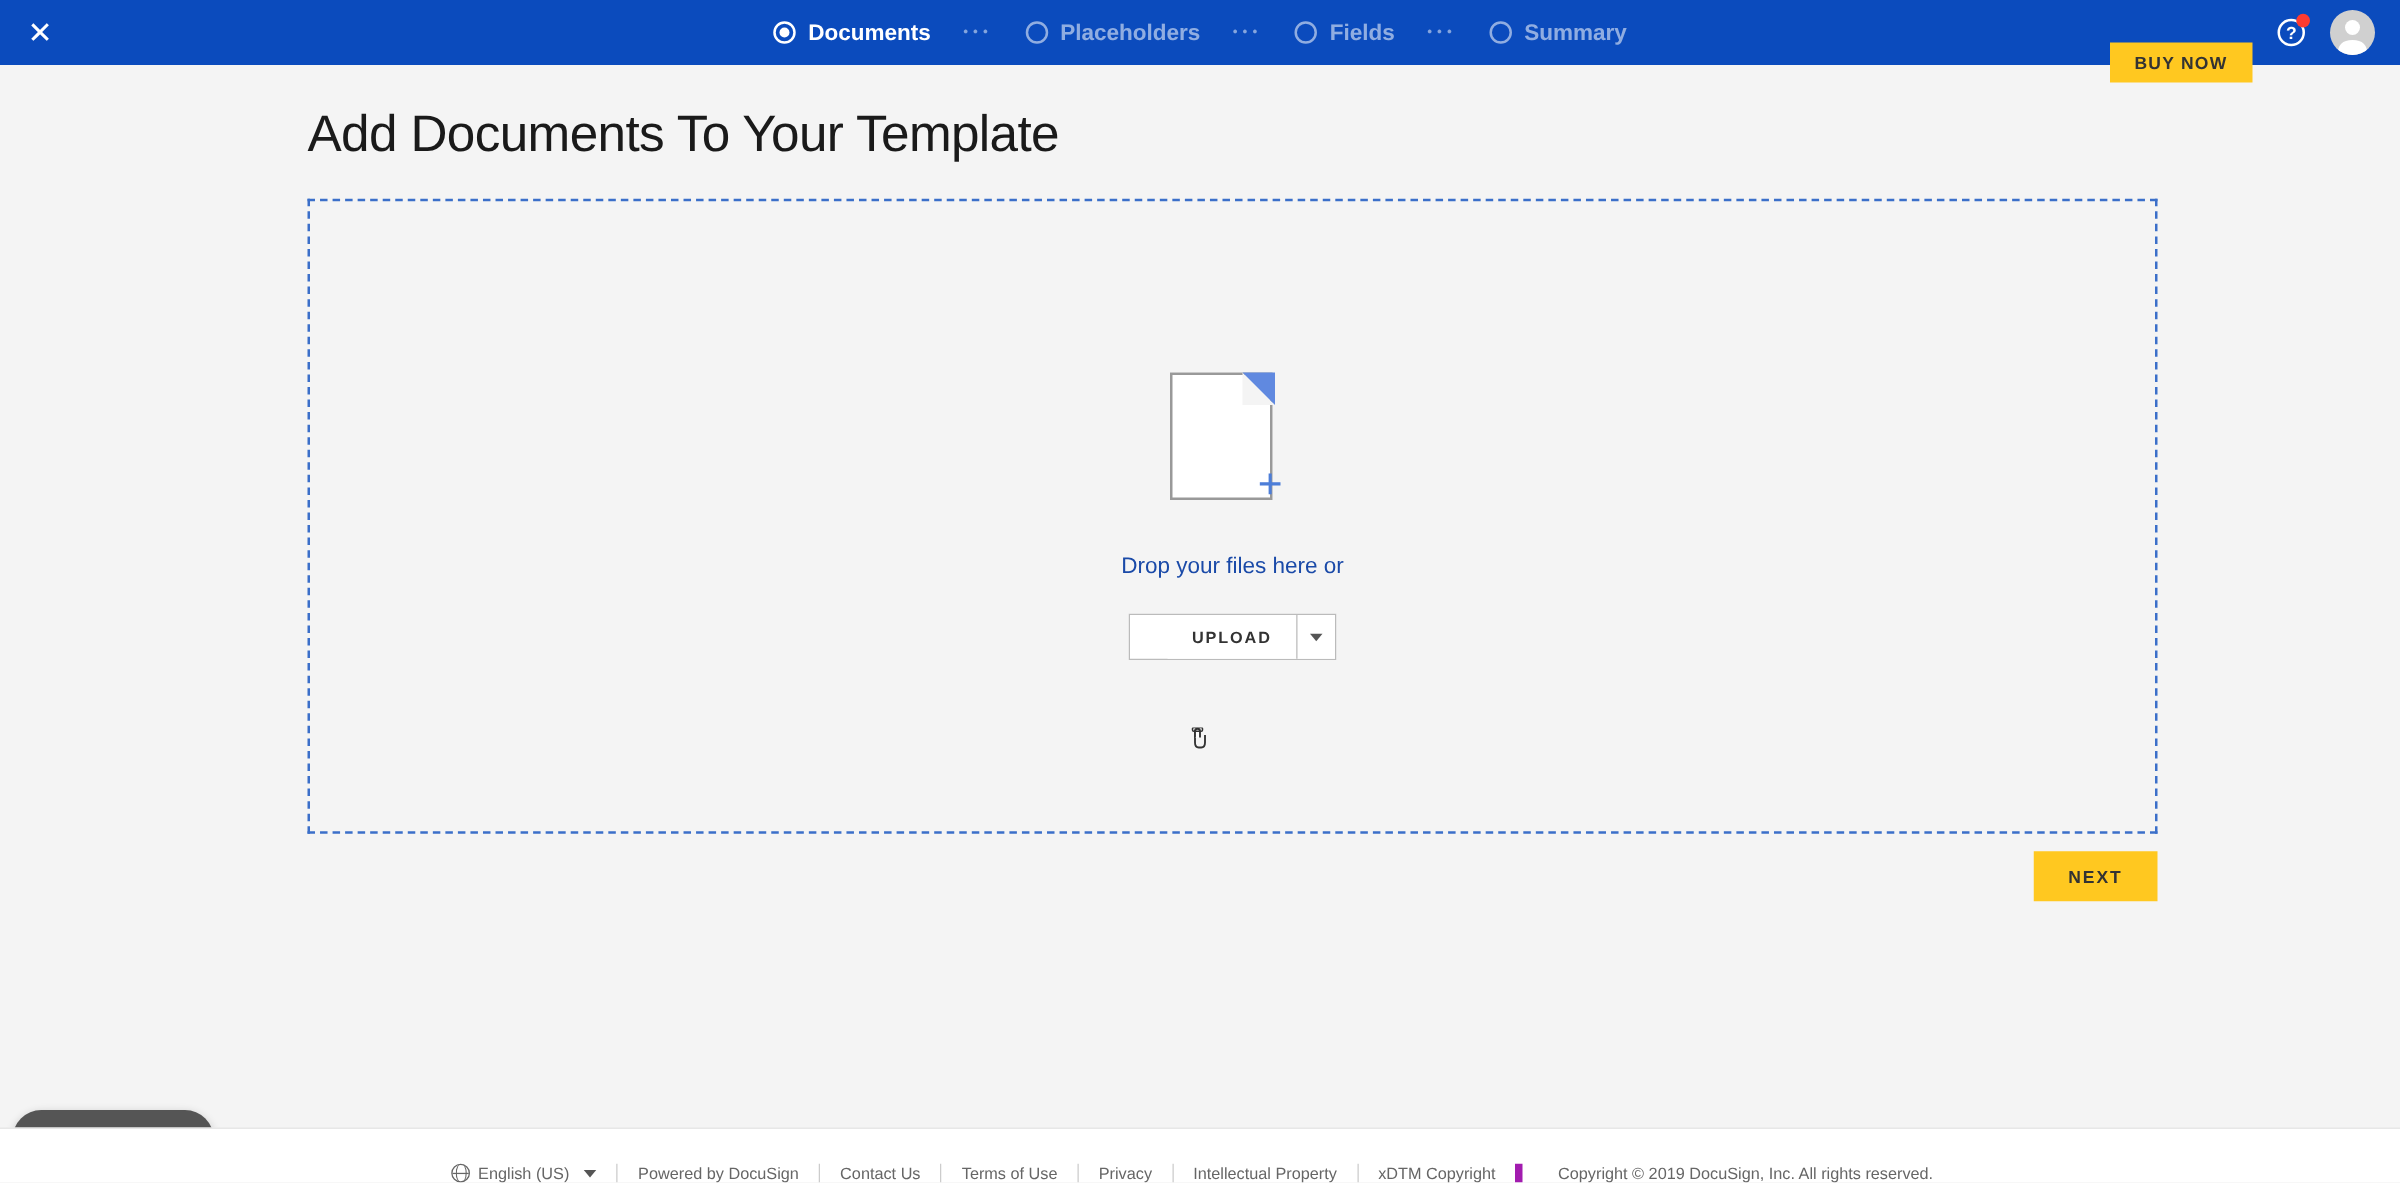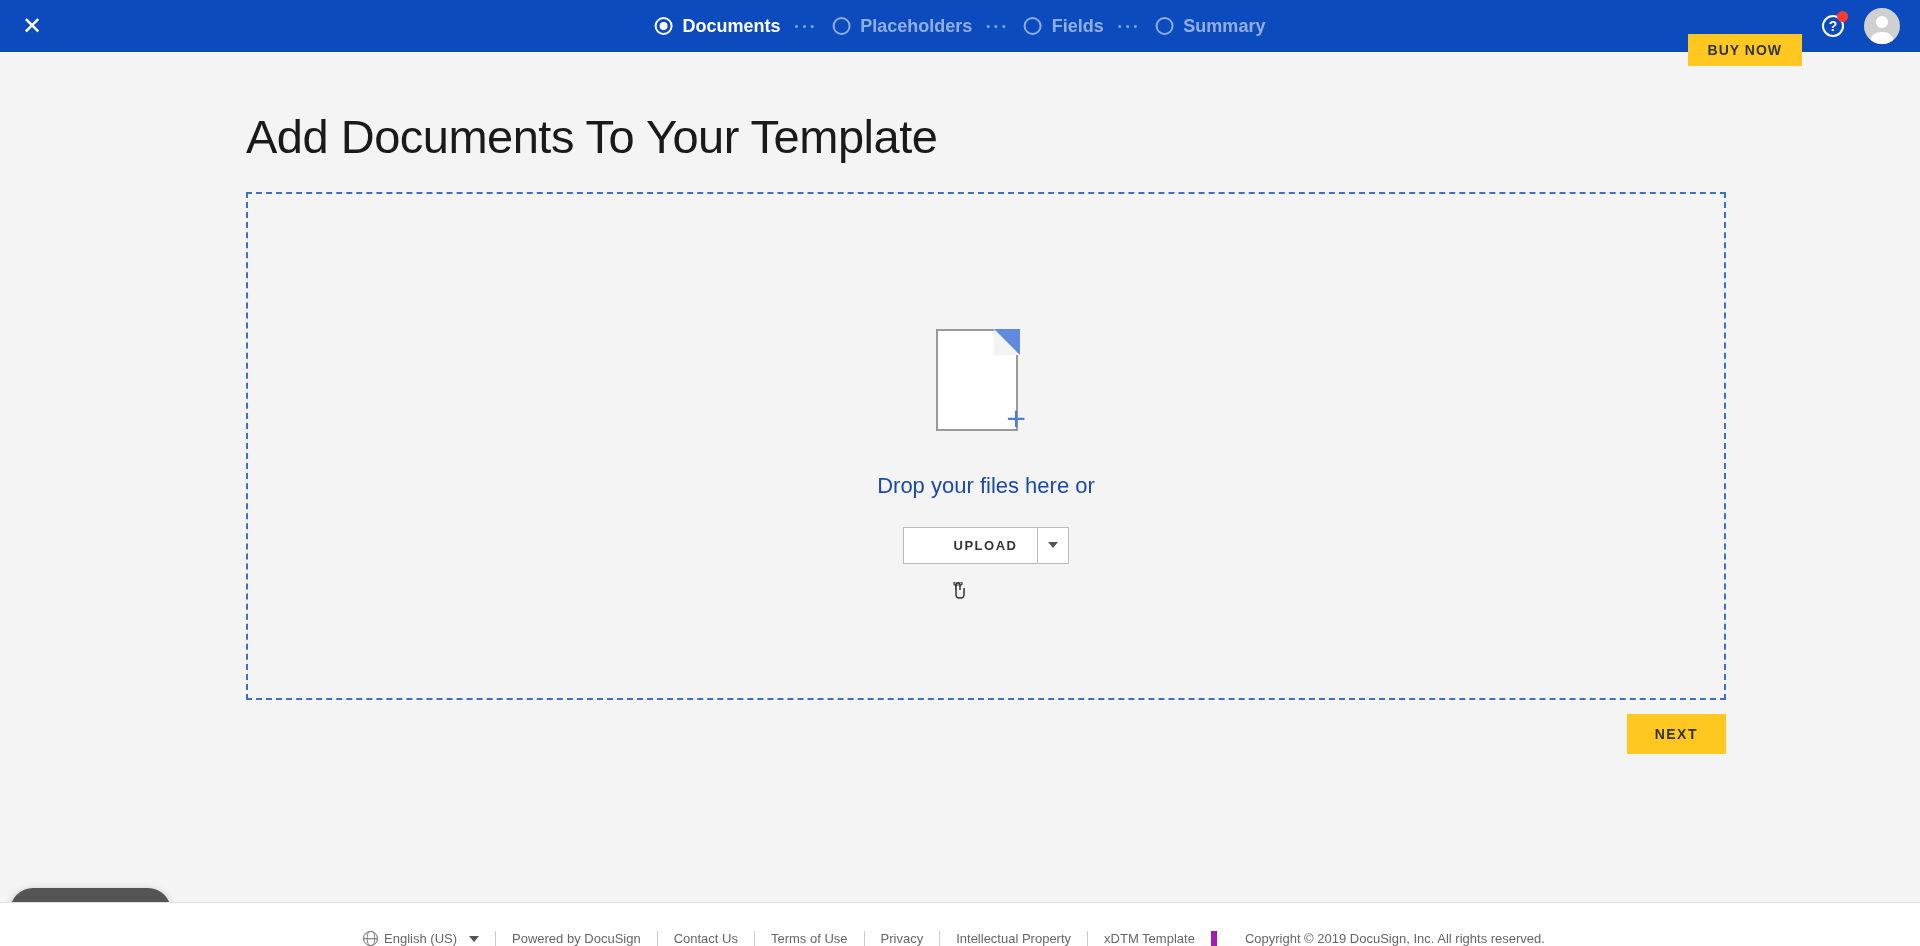--- a/index.html
+++ b/index.html
@@ -37,21 +37,21 @@
       align-items: center;
       justify-content: center;
     }
     
     .progress-steps {
       position: absolute;
       left: 50%;
       transform: translateX(-50%);
       display: flex;
       align-items: center;
-      gap: 8px;
+      gap: 20px;
     }
     
     .step {
       display: flex;
       align-items: center;
       gap: 10px;
       cursor: pointer;
     }
     
     .step-circle {
@@ -155,26 +155,25 @@
     }
     
     
     .main-content {
       padding: 32px 0 0 0;
       max-width: 1480px;
       margin-left: 246px;
     }
     
     .page-title {
-      font-size: 47px;
+      font-size: 41px;
       font-weight: 400;
       color: #1a1a1a;
       margin-bottom: 28px;
       letter-spacing: -0.5px;
-      margin-top: 25px;
     }
     
     .dropzone {
       border: 2px dashed #3b6fc9;
       height: 508px;
       display: flex;
       flex-direction: column;
       align-items: center;
       justify-content: center;
       background: #f4f4f4;
@@ -224,21 +223,21 @@
       position: absolute;
       bottom: 14px;
       right: 10px;
       color: #4d7ed8;
       font-size: 34px;
       font-weight: 400;
       line-height: 1;
     }
     
     .drop-text {
-      font-size: 22px;
+      font-size: 18px;
       color: #1a4aa8;
       margin-bottom: 28px;
     }
     
     .upload-btn-group {
       display: flex;
       border: 1px solid #bbb;
       background: white;
       padding-left: 30px;
     }
@@ -493,15 +492,15 @@
   <div class="footer-lang">
     <span class="globe-icon"></span>
     <span>English (US)</span>
     <span class="triangle-down" style="margin-left:6px;"></span>
   </div>
   <span class="footer-link">Powered by DocuSign</span>
   <span class="footer-link">Contact Us</span>
   <span class="footer-link">Terms of Use</span>
   <span class="footer-link">Privacy</span>
   <span class="footer-link">Intellectual Property</span>
-  <span class="footer-link">xDTM Template</span>
+  <span class="footer-link">xDTM Copyright</span>
   <span class="footer-copyright">Copyright © 2019 DocuSign, Inc. All rights reserved.</span>
 </div>
 
 </body></html>

